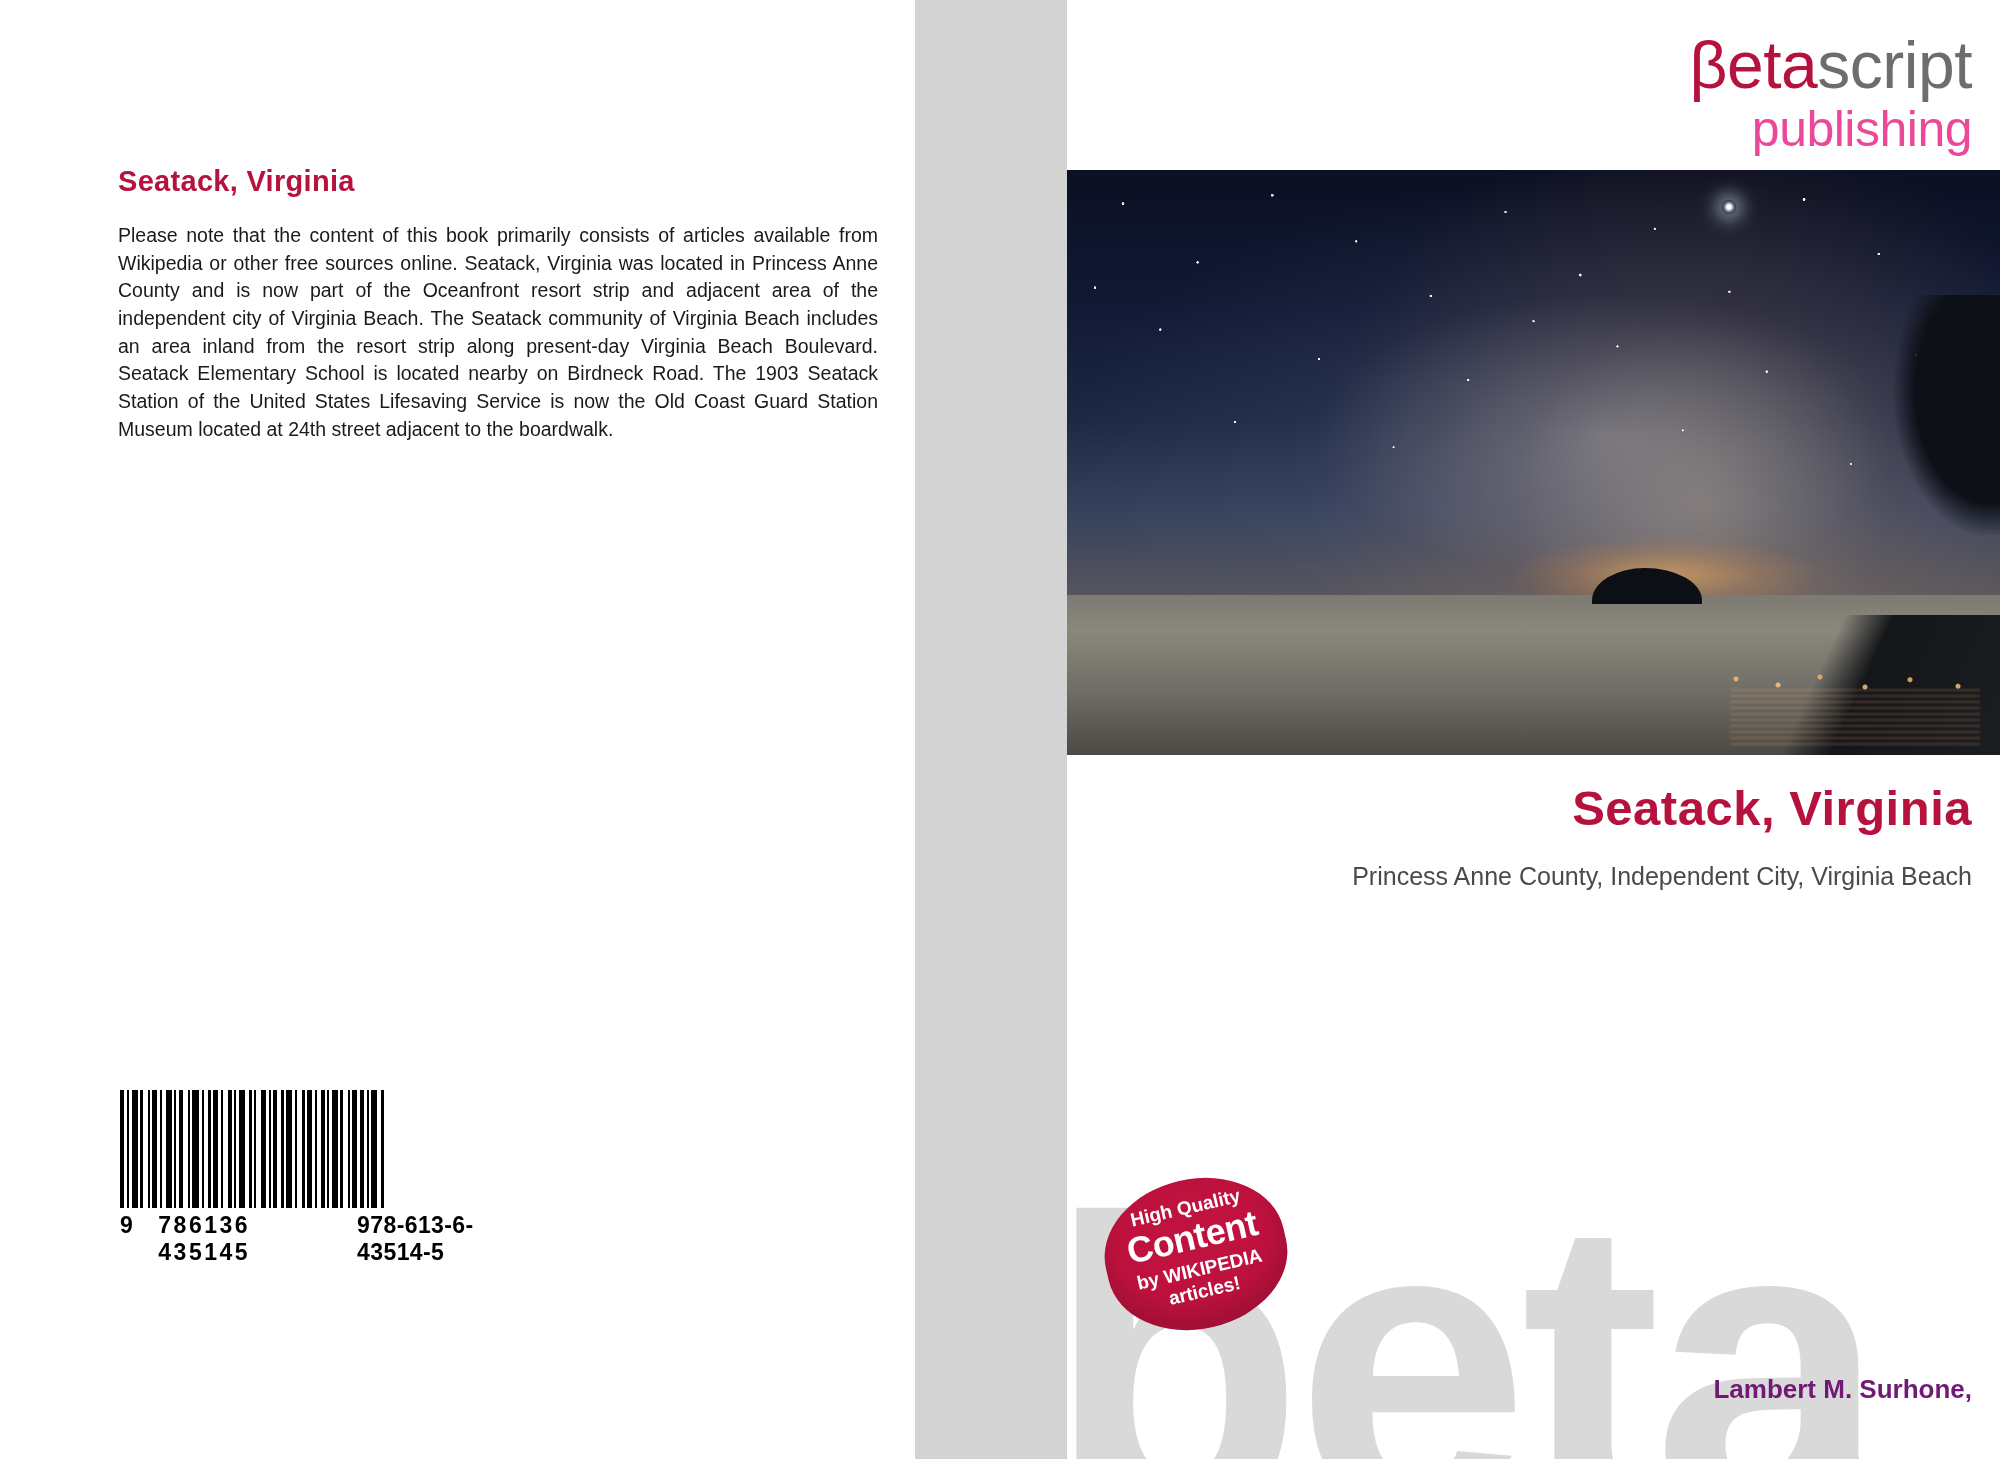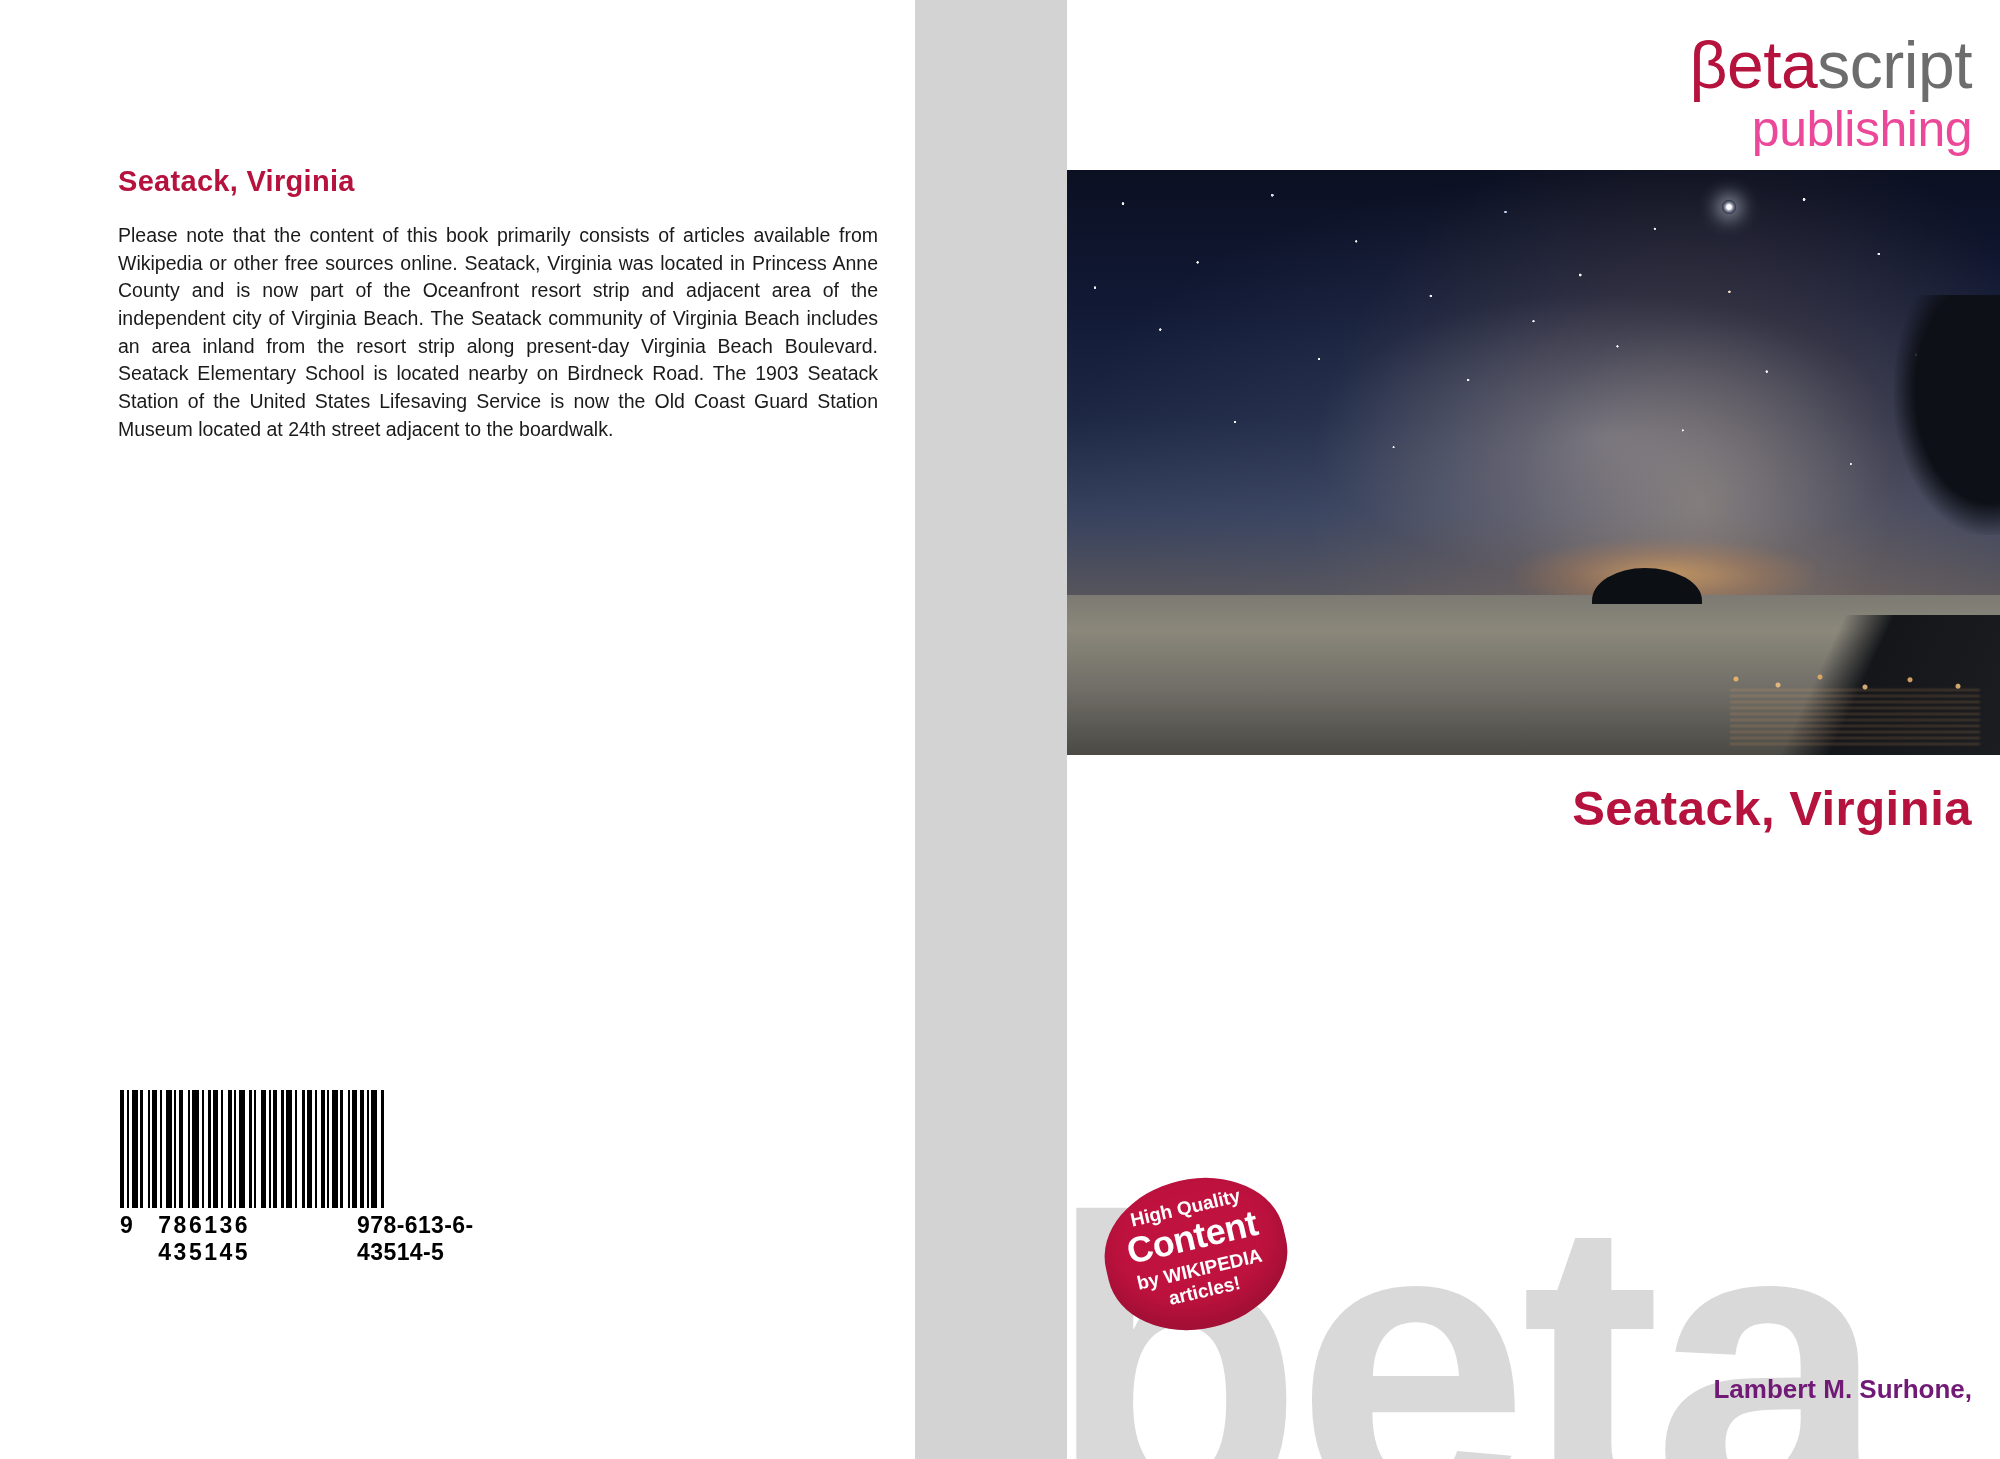--- a/index.html
+++ b/index.html
@@ -458,20 +458,21 @@
       <div class="horizon"></div>
       <div class="water"></div>
       <div class="island"></div>
       <div class="shore-right"></div>
       <div class="tree-right"></div>
       <div class="lights"></div>
       <div class="reflection"></div>
     </div>
 
     <div class="front-title">Seatack, Virginia</div>
+    <div class="front-subtitle">Princess Anne County, Independent City, Virginia Beach</div>
 
     <div class="sticker">
       <div class="sticker-bg"></div>
       <div class="sticker-text">
         <div class="l1">High Quality</div>
         <div class="l2">Content</div>
         <div class="l3">by WIKIPEDIA</div>
         <div class="l4">articles!</div>
       </div>
     </div>

